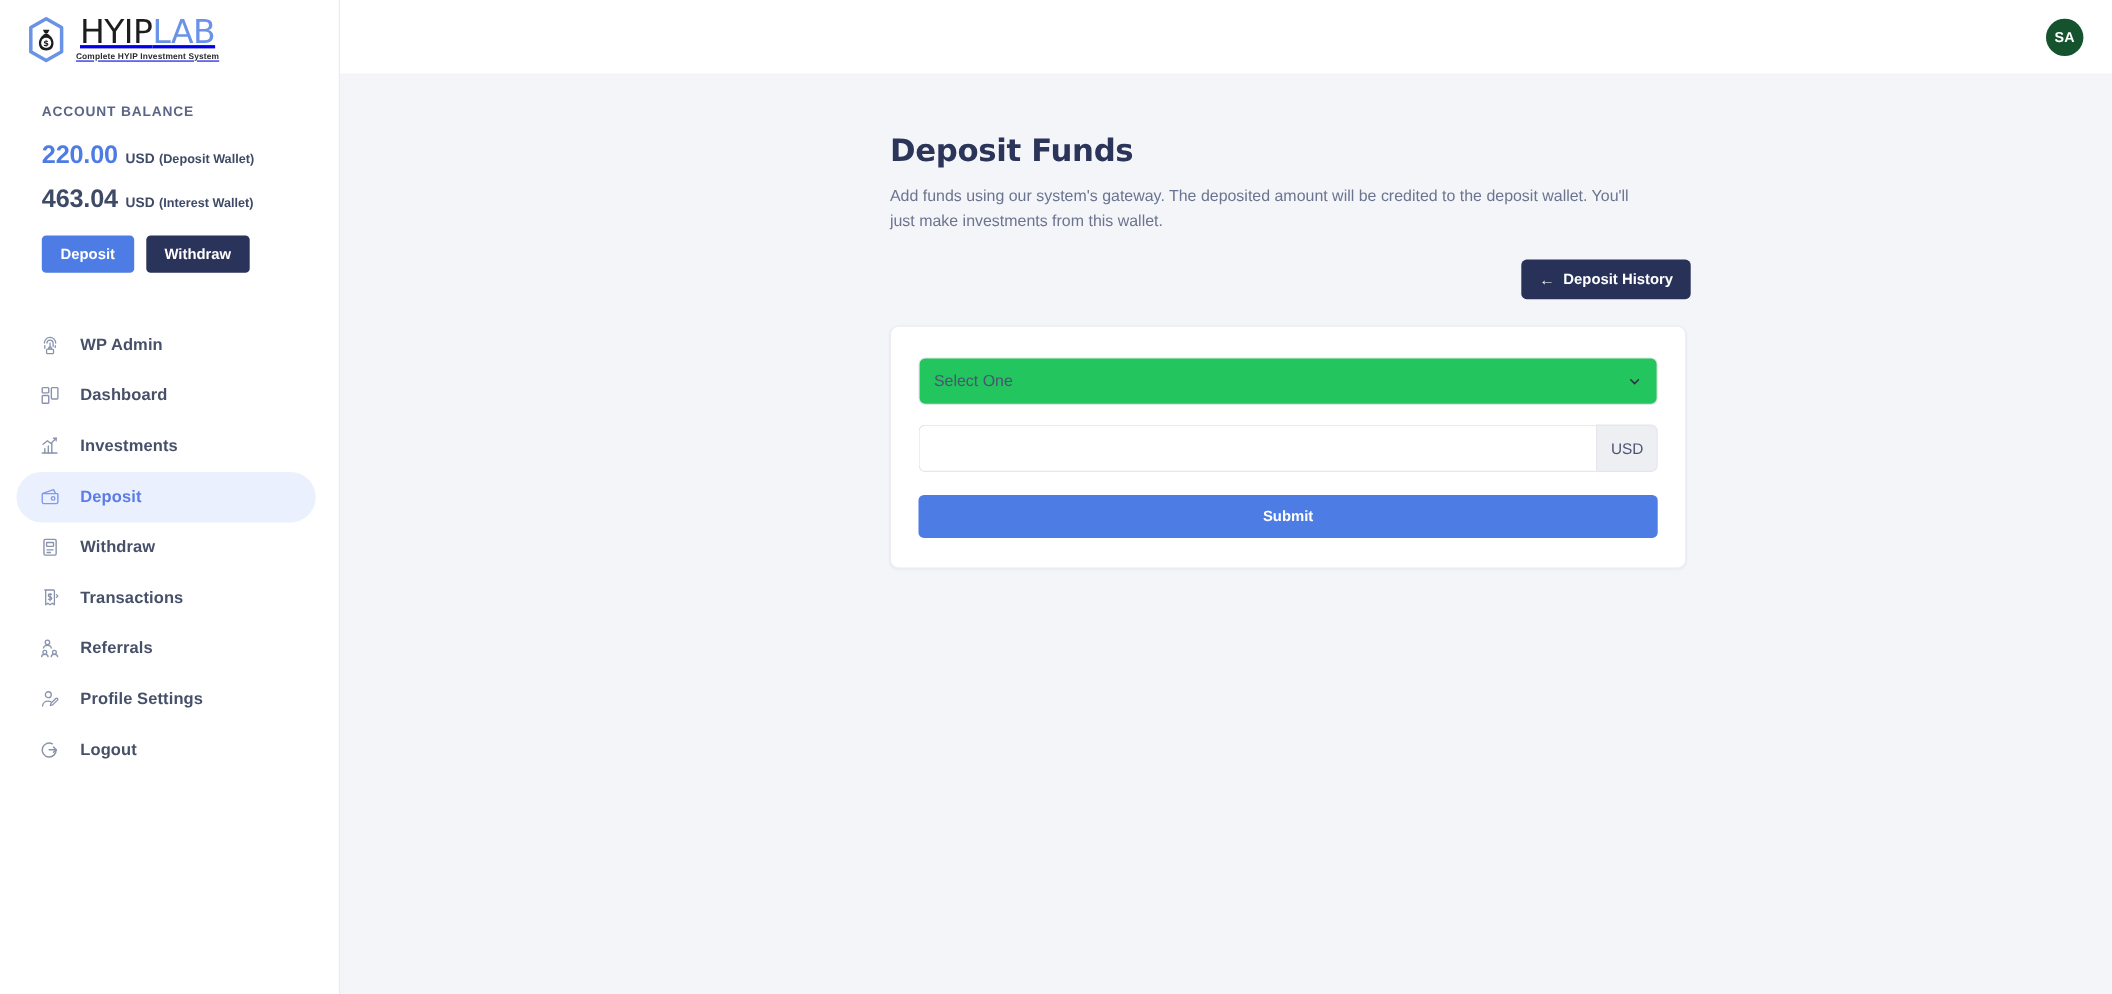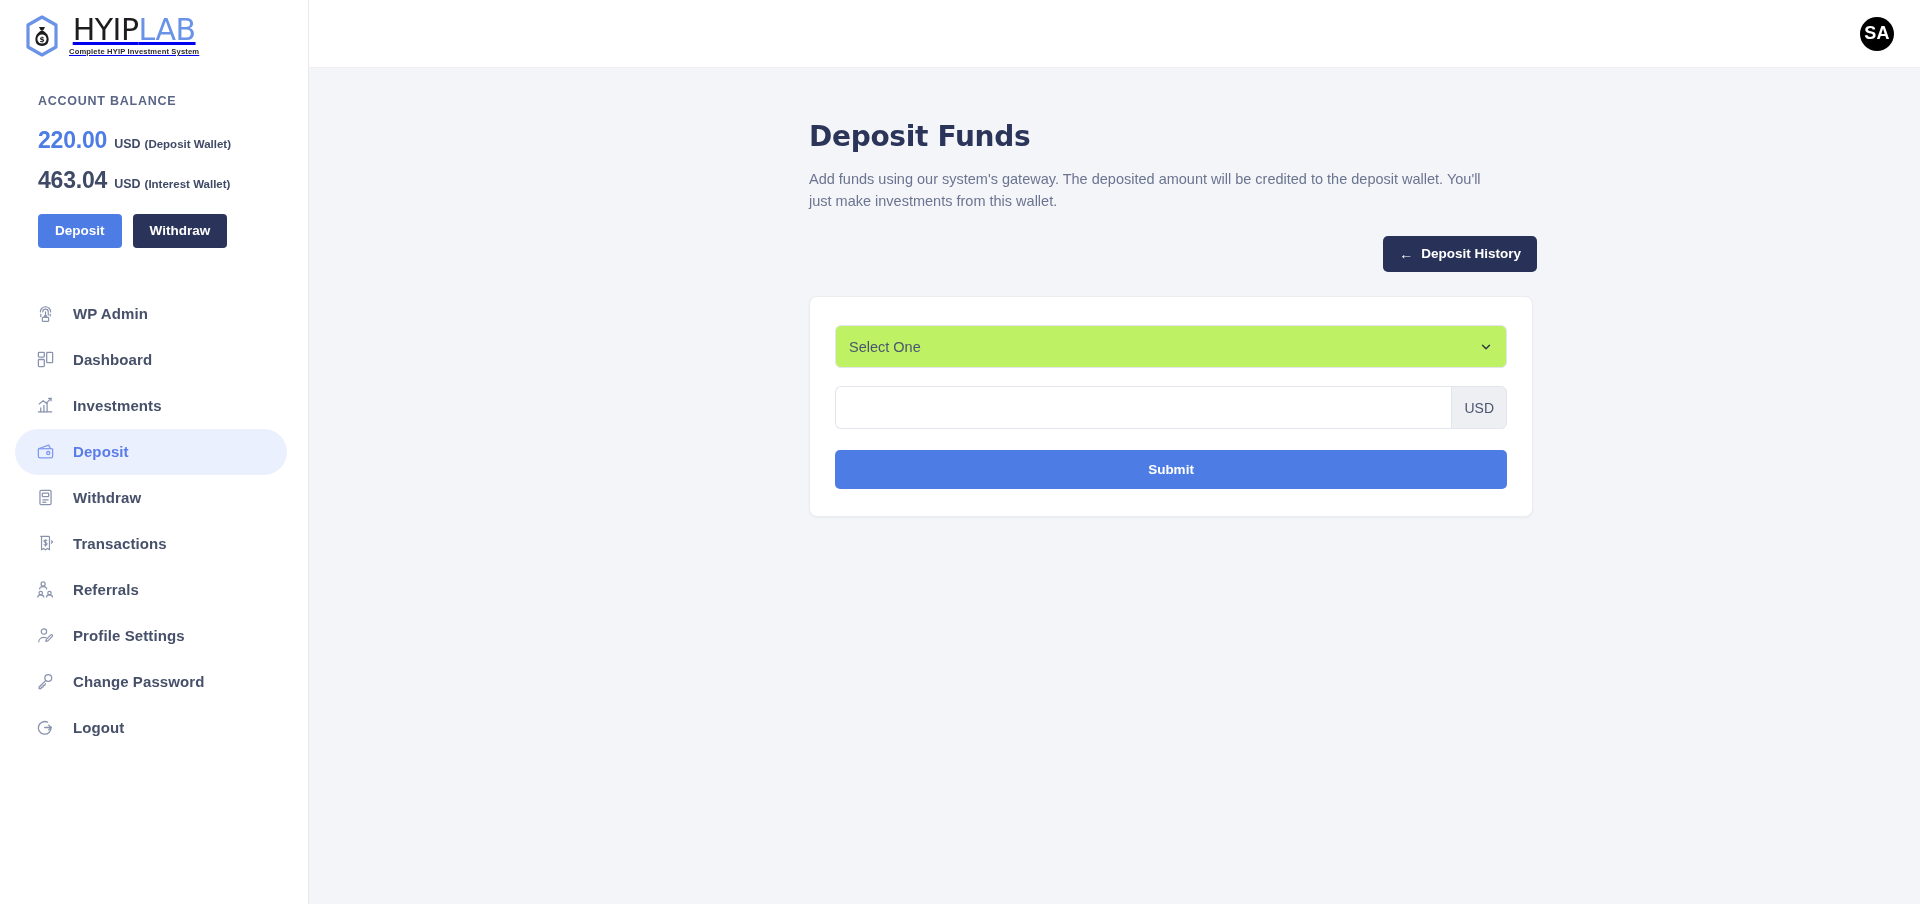--- a/index.html
+++ b/index.html
@@ -201,23 +201,23 @@
     display: flex;
     align-items: center;
     justify-content: flex-end;
     padding-right: 26px;
   }
 
   .avatar {
     width: 34px;
     height: 34px;
     border-radius: 50%;
-    background: #000000;
+    background: #14532d;
     color: #ffffff;
-    font-size: 18px;
+    font-size: 13px;
     font-weight: 700;
     display: flex;
     align-items: center;
     justify-content: center;
     cursor: pointer;
     letter-spacing: 0.3px;
   }
 
   .content {
     flex: 1 1 auto;
@@ -294,21 +294,21 @@
   .select-wrap {
     position: relative;
     width: 100%;
   }
 
   .form-select {
     width: 100%;
     height: 43px;
     border: 1px solid #e3e5ec;
     border-radius: 6px;
-    background: #bef264;
+    background: #22c55e;
     font-family: "Liberation Sans", sans-serif;
     font-size: 14.5px;
     color: #4b5570;
     padding: 0 38px 0 13px;
     appearance: none;
     -webkit-appearance: none;
     cursor: pointer;
     outline: none;
   }
 
@@ -515,29 +515,20 @@
         <span class="nav-icon">
           <svg width="19" height="19" viewBox="0 0 24 24" fill="none" stroke="currentColor" stroke-width="1.5" stroke-linejoin="round" stroke-linecap="round">
             <circle cx="10" cy="7" r="3.4"></circle>
             <path d="M3.5 20c0-3.4 2.9-5.6 6.5-5.6 1 0 2 .2 2.8.5"></path>
             <path d="M20.5 13.2 15 18.7l-2.6.7.7-2.6 5.5-5.5a1.3 1.3 0 0 1 1.9 1.9z"></path>
           </svg>
         </span>
         <span class="nav-label">Profile Settings</span>
       </a>
 
-      <a class="nav-item" href="#">
-        <span class="nav-icon">
-          <svg width="19" height="19" viewBox="0 0 24 24" fill="none" stroke="currentColor" stroke-width="1.6" stroke-linecap="round" stroke-linejoin="round">
-            <circle cx="15.5" cy="7.5" r="4.3"></circle>
-            <path d="M12.4 10.6 4 19v2h2.4l.4-2h2l.3-2h2l.6-2.3"></path>
-          </svg>
-        </span>
-        <span class="nav-label">Change Password</span>
-      </a>
 
       <a class="nav-item" href="#">
         <span class="nav-icon">
           <svg width="19" height="19" viewBox="0 0 24 24" fill="none" stroke="currentColor" stroke-width="1.7" stroke-linecap="round" stroke-linejoin="round">
             <path d="M14.5 5.2A8 8 0 1 0 19 12"></path>
             <path d="M19 12h-8"></path>
             <path d="M16 9l3 3-3 3"></path>
           </svg>
         </span>
         <span class="nav-label">Logout</span>

